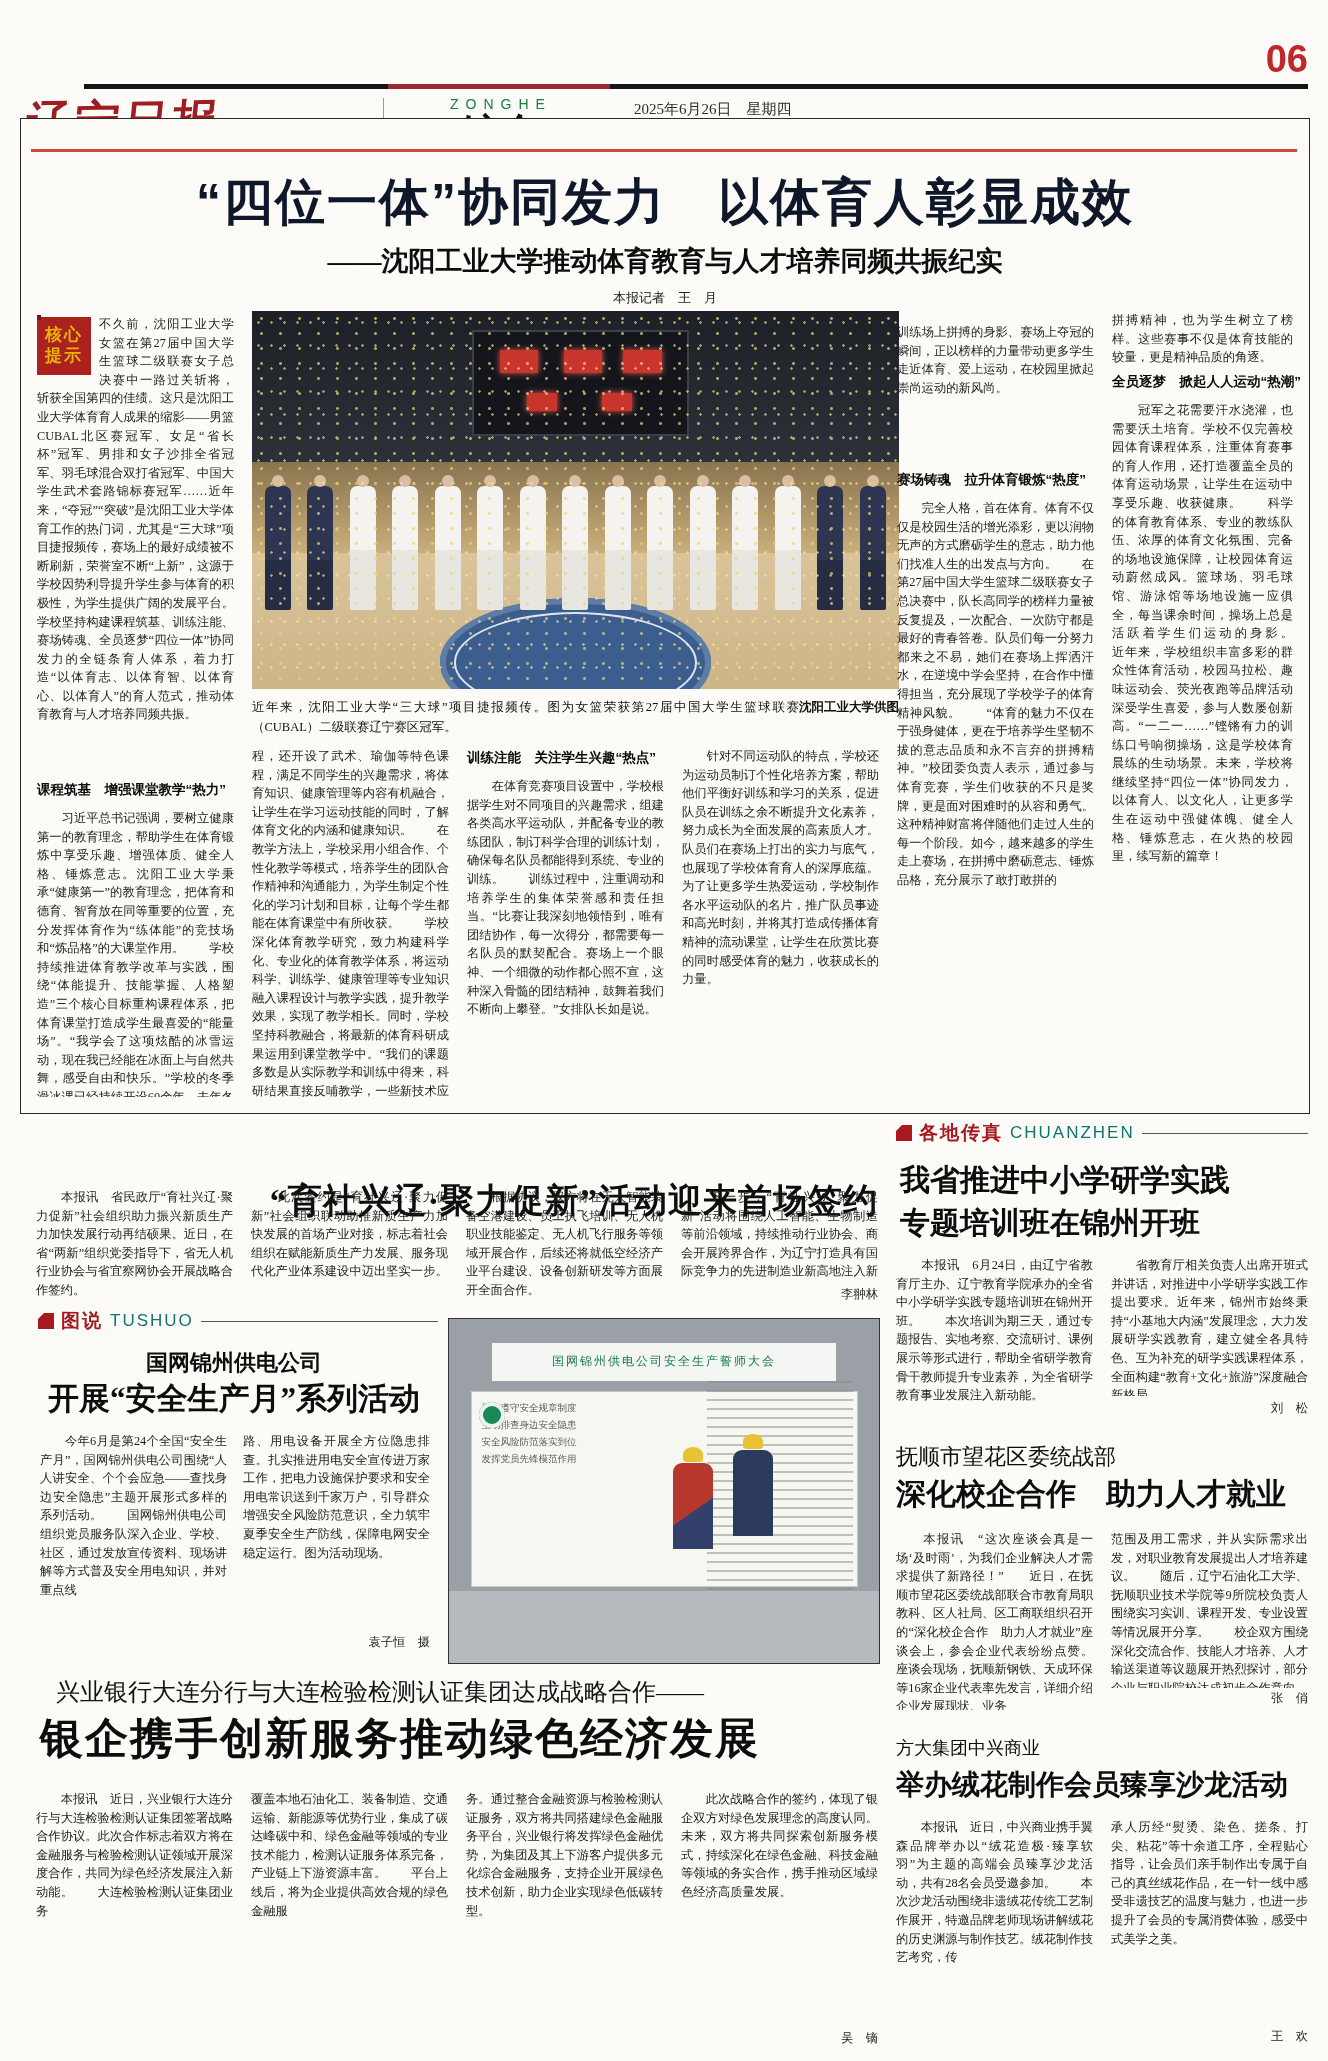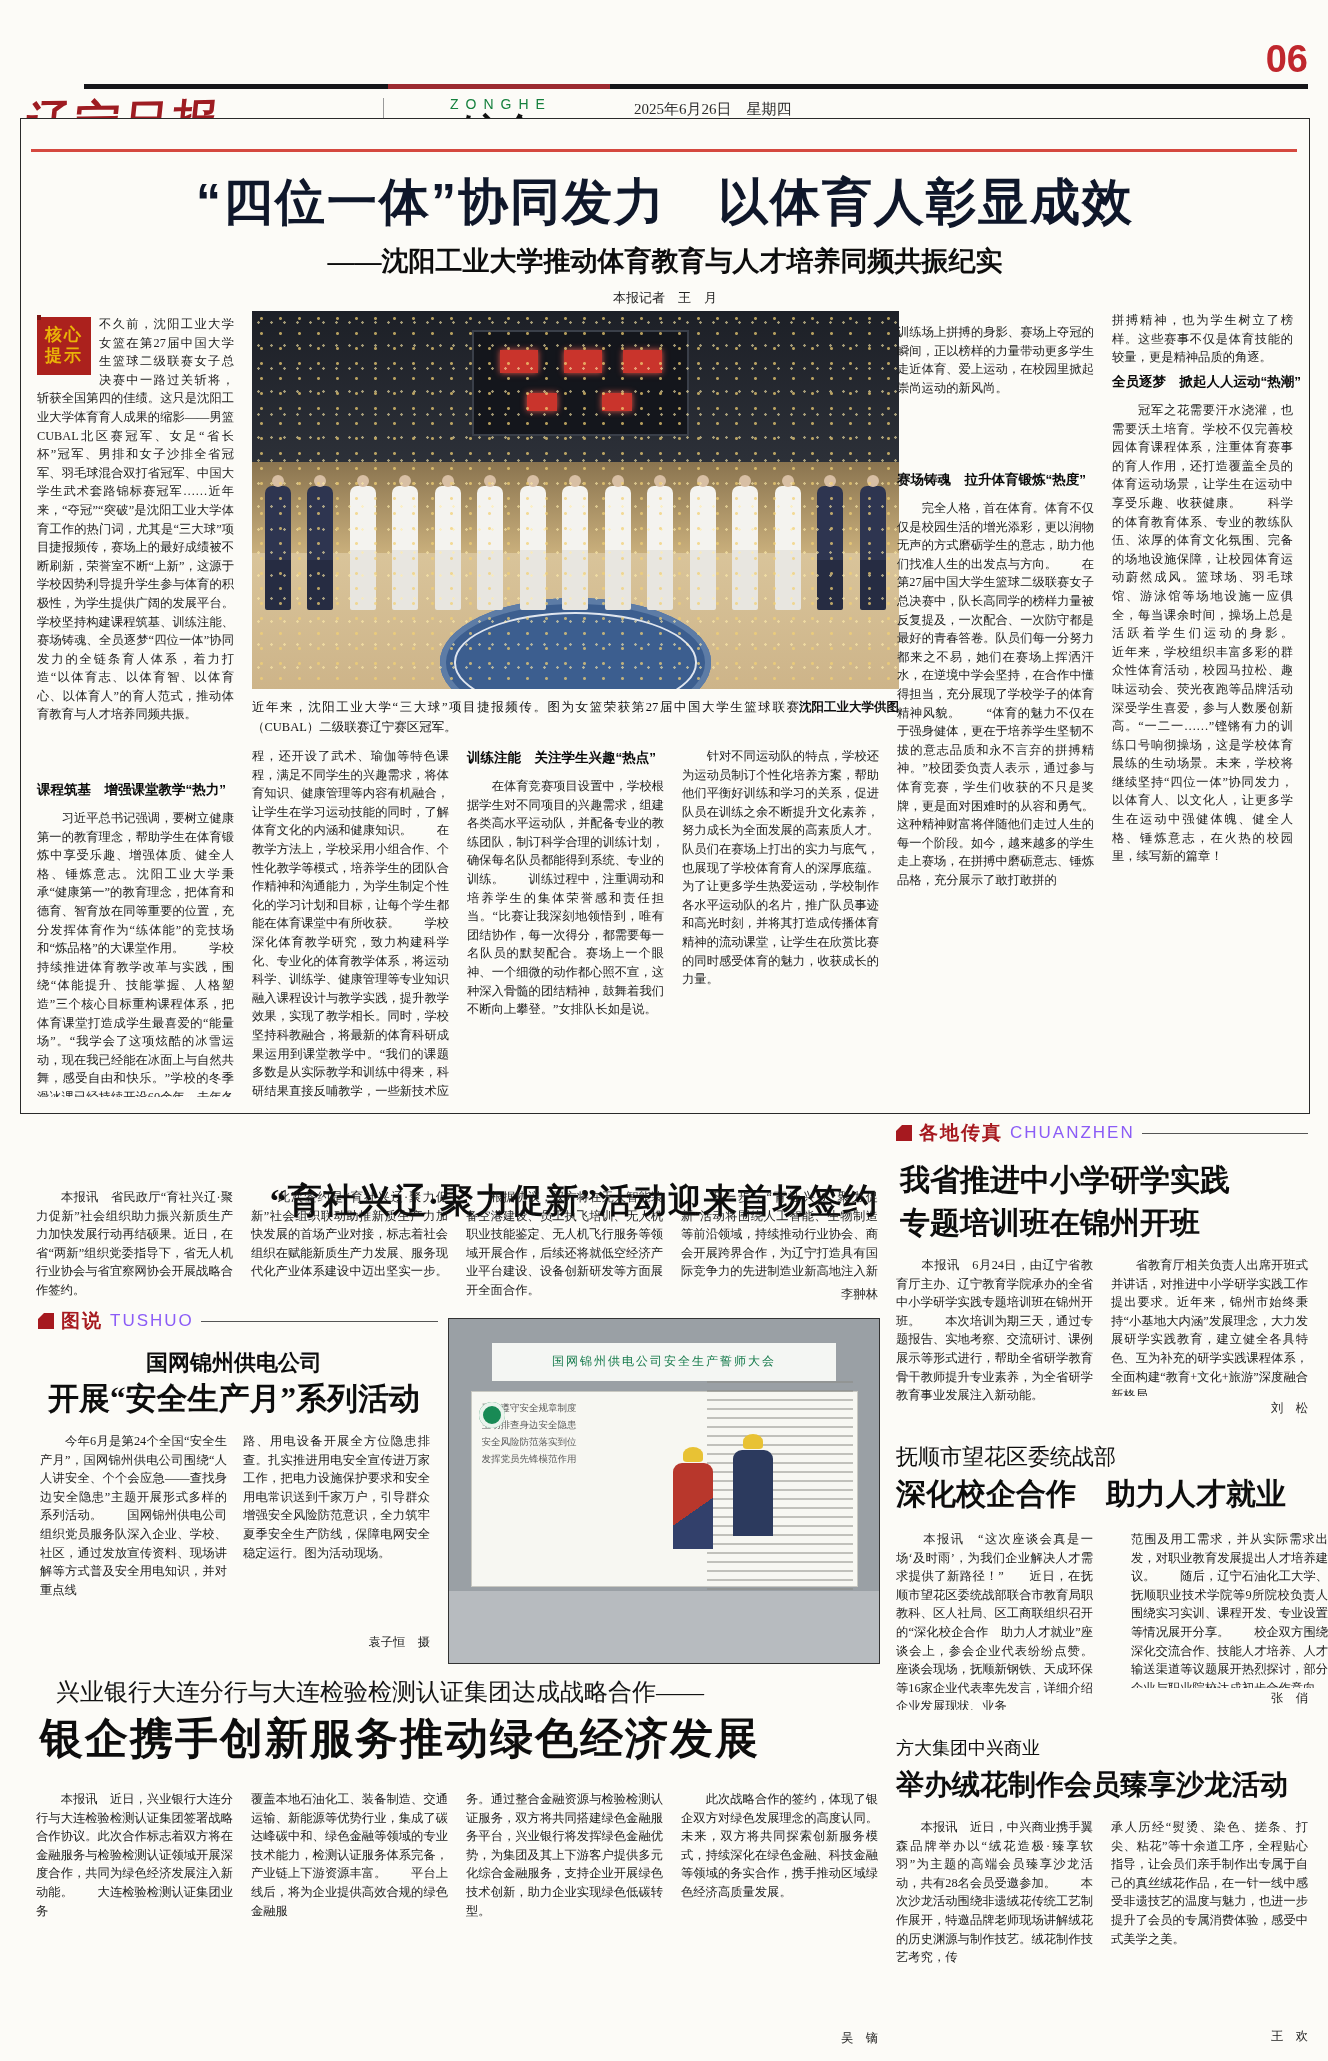--- a/index.html
+++ b/index.html
@@ -53,21 +53,21 @@
      background-size:19px 15px,13px 23px;}
   .lead-caption{left:231px;top:578px;width:647px;font-size:12.5px;line-height:20px;text-align:justify;color:#111;}
   .lead-caption .credit{float:right;font-weight:bold;}
   
   .serif-head{font-family:"Liberation Serif","DejaVu Serif",serif;font-weight:bold;color:#0d0d0d;}
   .sign{position:absolute;text-align:right;font-size:12.3px;color:#1c1c1c;}
   .kicker{display:flex;align-items:center;gap:7px;font-family:"Liberation Sans","DejaVu Sans",sans-serif;}
   .kicker .ico{width:16px;height:16px;background:#a6191f;position:relative;flex:0 0 auto;}
   .kicker .ico::before{content:"";position:absolute;left:0;top:0;border-left:6px solid #fcfbf7;border-bottom:6px solid transparent;}
   .kicker .cn{font-size:19px;font-weight:bold;color:#a6191f;letter-spacing:2px;}
-  .kicker .py{font-size:17px;color:#8b5cf6;letter-spacing:2px;}
+  .kicker .py{font-size:17px;color:#0f766e;letter-spacing:2px;}
   .kicker .rule{flex:1;height:1px;background:#555;}
   
   .ts-photo{left:448px;top:1318px;width:430px;height:344px;border:1px solid #333;background:#9aa0a5;overflow:hidden;}
   .ts-banner{position:absolute;left:10%;top:7%;width:80%;height:11%;background:#f4f6f3;display:flex;align-items:center;justify-content:center;
              font-size:12px;color:#157a4b;letter-spacing:2px;white-space:nowrap;overflow:hidden;}
   .ts-board{position:absolute;left:5%;top:21%;width:90%;height:57%;background:#f7f7f2;border:1px solid #c9c9c2;padding:8px 10px;box-sizing:border-box;}
   .ts-line{font-size:9.5px;color:#5a5a5a;line-height:17px;white-space:nowrap;overflow:hidden;}
   .ts-stripes{position:absolute;right:6%;top:18%;width:34%;height:70%;opacity:.5;
      background:repeating-linear-gradient(#8a8a84 0 2px,transparent 2px 9px);}
   .worker{position:absolute;width:40px;height:86px;border-radius:9px 9px 0 0;}
@@ -217,21 +217,21 @@
     <div>我省推进中小学研学实践</div>
     <div>专题培训班在锦州开班</div>
   </div>
   <div class="abs btxt" style="left:896px;top:1256px;width:197px;height:162px;">　　本报讯　6月24日，由辽宁省教育厅主办、辽宁教育学院承办的全省中小学研学实践专题培训班在锦州开班。　　本次培训为期三天，通过专题报告、实地考察、交流研讨、课例展示等形式进行，帮助全省研学教育骨干教师提升专业素养，为全省研学教育事业发展注入新动能。</div>
   <div class="abs btxt" style="left:1111px;top:1256px;width:197px;height:140px;">　　省教育厅相关负责人出席开班式并讲话，对推进中小学研学实践工作提出要求。近年来，锦州市始终秉持“小基地大内涵”发展理念，大力发展研学实践教育，建立健全各具特色、互为补充的研学实践课程体系，全面构建“教育+文化+旅游”深度融合新格局。</div>
   <div class="sign" style="left:1111px;top:1400px;width:197px;">刘　松</div>
 
   <div class="abs serif-head" style="left:896px;top:1442px;width:412px;font-size:22px;font-weight:normal;">抚顺市望花区委统战部</div>
   <div class="abs serif-head" style="left:896px;top:1474px;width:412px;font-size:30px;">深化校企合作　助力人才就业</div>
   <div class="abs btxt" style="left:896px;top:1530px;width:197px;height:180px;">　　本报讯　“这次座谈会真是一场‘及时雨’，为我们企业解决人才需求提供了新路径！”　　近日，在抚顺市望花区委统战部联合市教育局职教科、区人社局、区工商联组织召开的“深化校企合作　助力人才就业”座谈会上，参会企业代表纷纷点赞。　　座谈会现场，抚顺新钢铁、天成环保等16家企业代表率先发言，详细介绍企业发展现状、业务</div>
-  <div class="abs btxt" style="left:1111px;top:1530px;width:197px;height:158px;margin-left:20px;">范围及用工需求，并从实际需求出发，对职业教育发展提出人才培养建议。　　随后，辽宁石油化工大学、抚顺职业技术学院等9所院校负责人围绕实习实训、课程开发、专业设置等情况展开分享。　　校企双方围绕深化交流合作、技能人才培养、人才输送渠道等议题展开热烈探讨，部分企业与职业院校达成初步合作意向。</div>
+  <div class="abs btxt" style="left:1111px;top:1530px;width:197px;height:158px;">范围及用工需求，并从实际需求出发，对职业教育发展提出人才培养建议。　　随后，辽宁石油化工大学、抚顺职业技术学院等9所院校负责人围绕实习实训、课程开发、专业设置等情况展开分享。　　校企双方围绕深化交流合作、技能人才培养、人才输送渠道等议题展开热烈探讨，部分企业与职业院校达成初步合作意向。</div>
   <div class="sign" style="left:1111px;top:1690px;width:197px;">张　俏</div>
 
   <div class="abs serif-head" style="left:896px;top:1736px;width:412px;font-size:18px;font-weight:normal;">方大集团中兴商业</div>
   <div class="abs serif-head" style="left:896px;top:1766px;width:412px;font-size:28px;">举办绒花制作会员臻享沙龙活动</div>
   <div class="abs btxt" style="left:896px;top:1818px;width:197px;height:208px;">　　本报讯　近日，中兴商业携手翼森品牌举办以“绒花造极·臻享软羽”为主题的高端会员臻享沙龙活动，共有28名会员受邀参加。　　本次沙龙活动围绕非遗绒花传统工艺制作展开，特邀品牌老师现场讲解绒花的历史渊源与制作技艺。绒花制作技艺考究，传</div>
   <div class="abs btxt" style="left:1111px;top:1818px;width:197px;height:186px;">承人历经“熨烫、染色、搓条、打尖、粘花”等十余道工序，全程贴心指导，让会员们亲手制作出专属于自己的真丝绒花作品，在一针一线中感受非遗技艺的温度与魅力，也进一步提升了会员的专属消费体验，感受中式美学之美。</div>
   <div class="sign" style="left:1111px;top:2028px;width:197px;">王　欢</div>
 
 </div>
 

